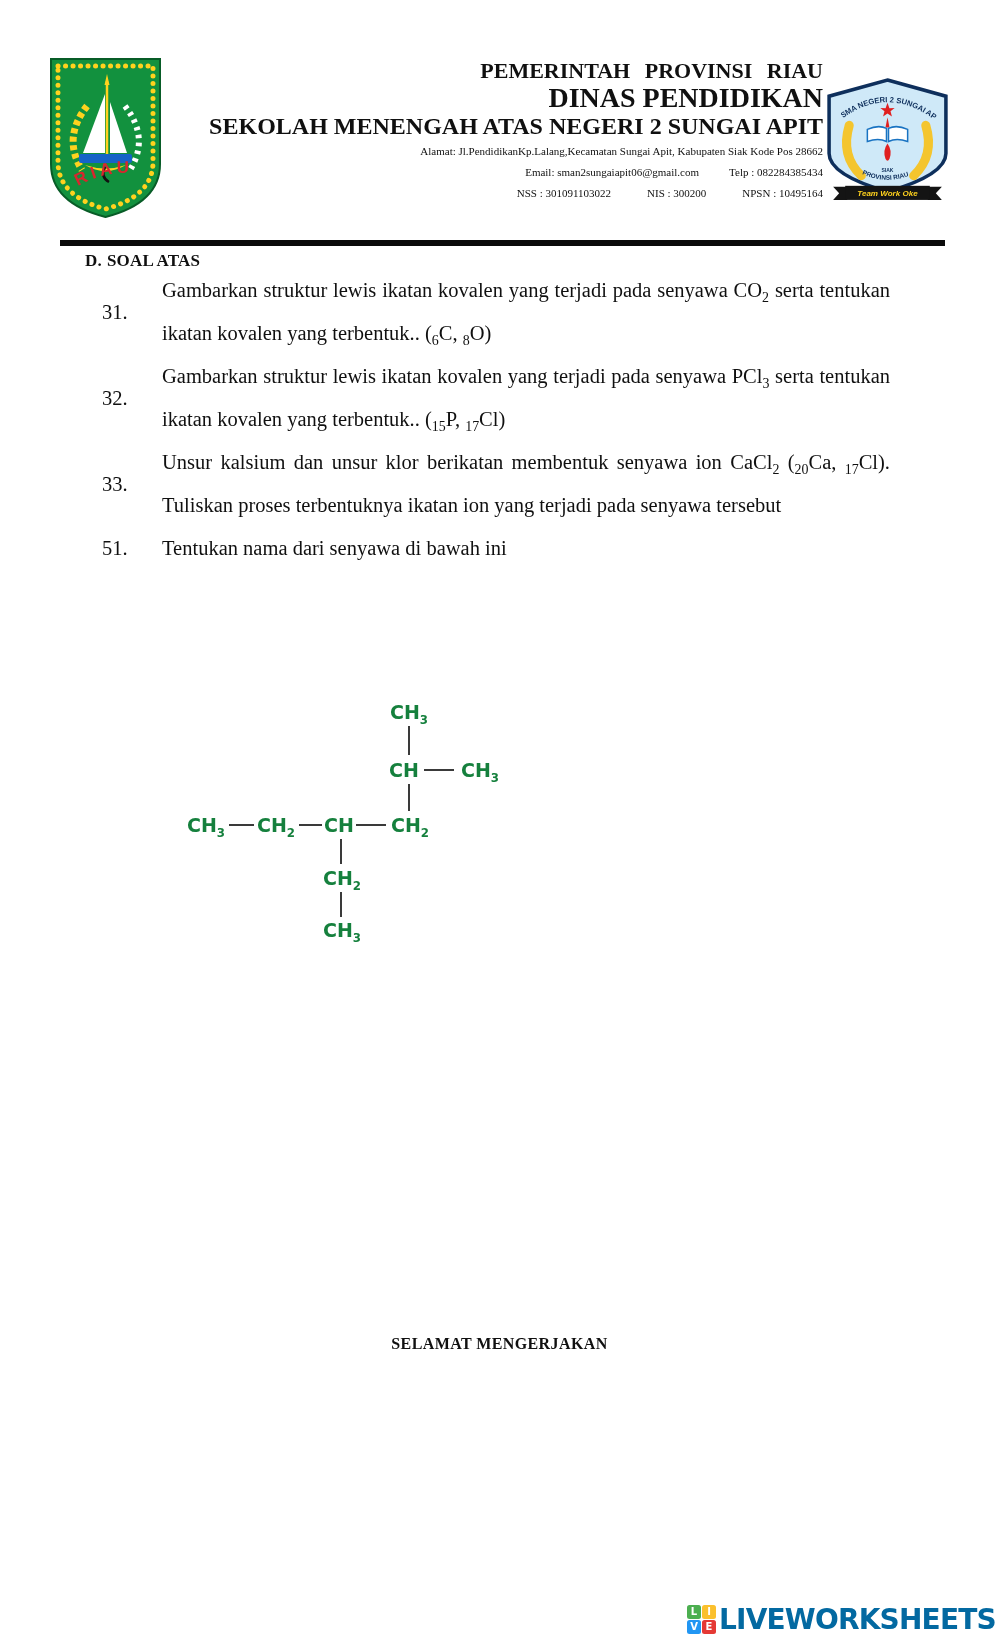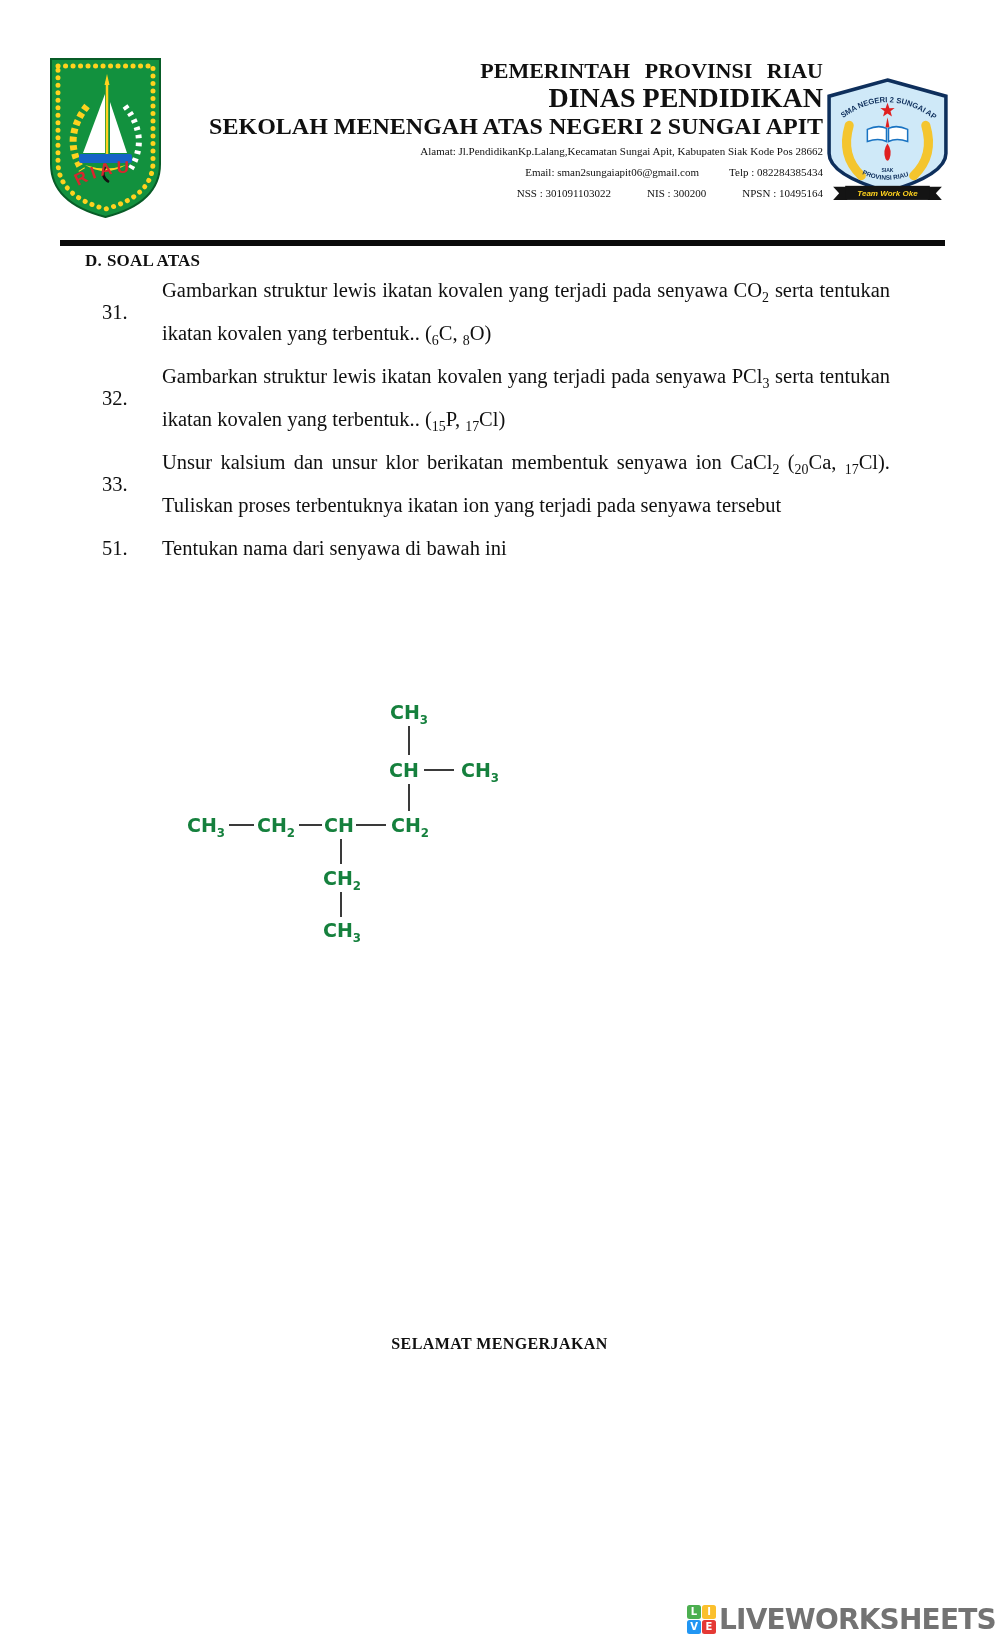--- a/index.html
+++ b/index.html
@@ -155,16 +155,16 @@
 
   <div class="closing">SELAMAT MENGERJAKAN</div>
 
   <div class="lw">
     <div class="lw-grid">
       <div class="lw-sq" style="background: rgb(76, 175, 80);">L</div>
       <div class="lw-sq" style="background: rgb(251, 192, 45);">I</div>
       <div class="lw-sq" style="background: rgb(33, 150, 243);">V</div>
       <div class="lw-sq" style="background: rgb(229, 57, 53);">E</div>
     </div>
-    <div class="lw-text" style="color: #737373;">LIVEWORKSHEETS</div>
+    <div class="lw-text" style="color: #0369a1;">LIVEWORKSHEETS</div>
   </div>
 
 </div>
 
 </body></html>

